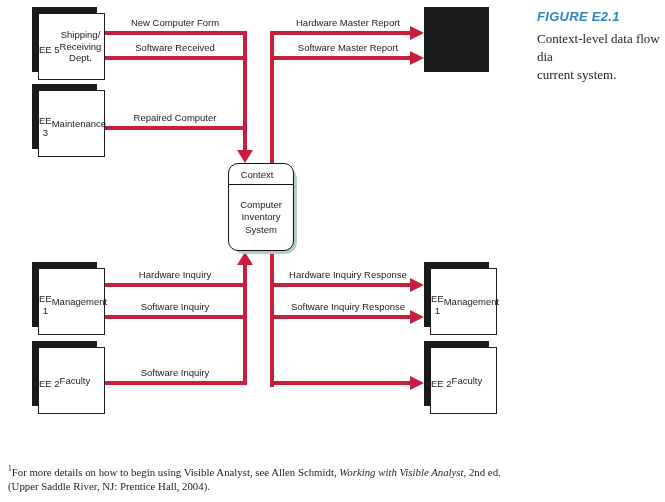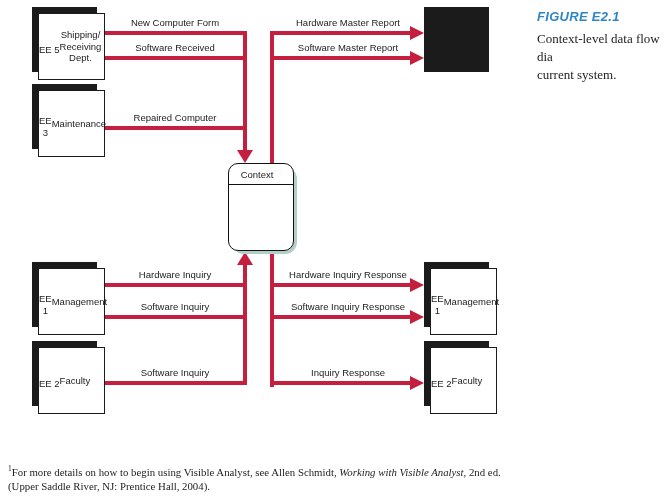--- a/index.html
+++ b/index.html
@@ -113,25 +113,27 @@
   <div class="flow-label" style="left:103px;top:17px;width:144px">New Computer Form</div>
   <div class="flow-label" style="left:103px;top:42px;width:144px">Software Received</div>
   <div class="flow-label" style="left:103px;top:112px;width:144px">Repaired Computer</div>
   <div class="flow-label" style="left:103px;top:269px;width:144px">Hardware Inquiry</div>
   <div class="flow-label" style="left:103px;top:301px;width:144px">Software Inquiry</div>
   <div class="flow-label" style="left:103px;top:367px;width:144px">Software Inquiry</div>
   <div class="flow-label" style="left:272px;top:17px;width:152px">Hardware Master Report</div>
   <div class="flow-label" style="left:272px;top:269px;width:152px">Hardware Inquiry Response</div>
   <div class="flow-label" style="left:272px;top:42px;width:152px">Software Master Report</div>
   <div class="flow-label" style="left:272px;top:301px;width:152px">Software Inquiry Response</div>
-  <div class="flow-label" style="left:272px;top:367px;width:152px">Inquiry Response</div>
 
   <div class="bubble-shadow"></div>
   <div class="bubble">
     <div class="bubble-header">Context</div>
+    <div class="bubble-name">Computer
+Inventory
+System</div>
   </div>
 
   <div class="fig-heading">FIGURE E2.1</div>
   <div class="fig-caption">Context-level data flow dia
 current system.</div>
 
   <div class="footnote">
     <div><sup>1</sup><span>For more details on how to begin using Visible Analyst, see Allen Schmidt, </span><span class="it">Working with Visible Analyst</span><span>, 2nd ed.</span></div>
     <div>(Upper Saddle River, NJ: Prentice Hall, 2004).</div>
   </div>

